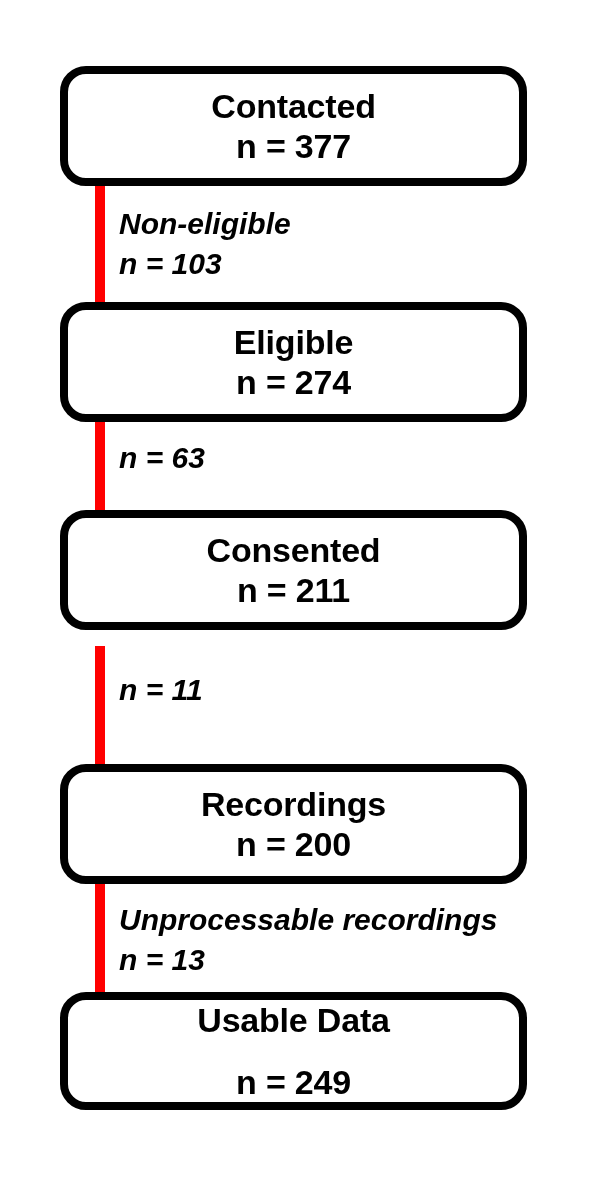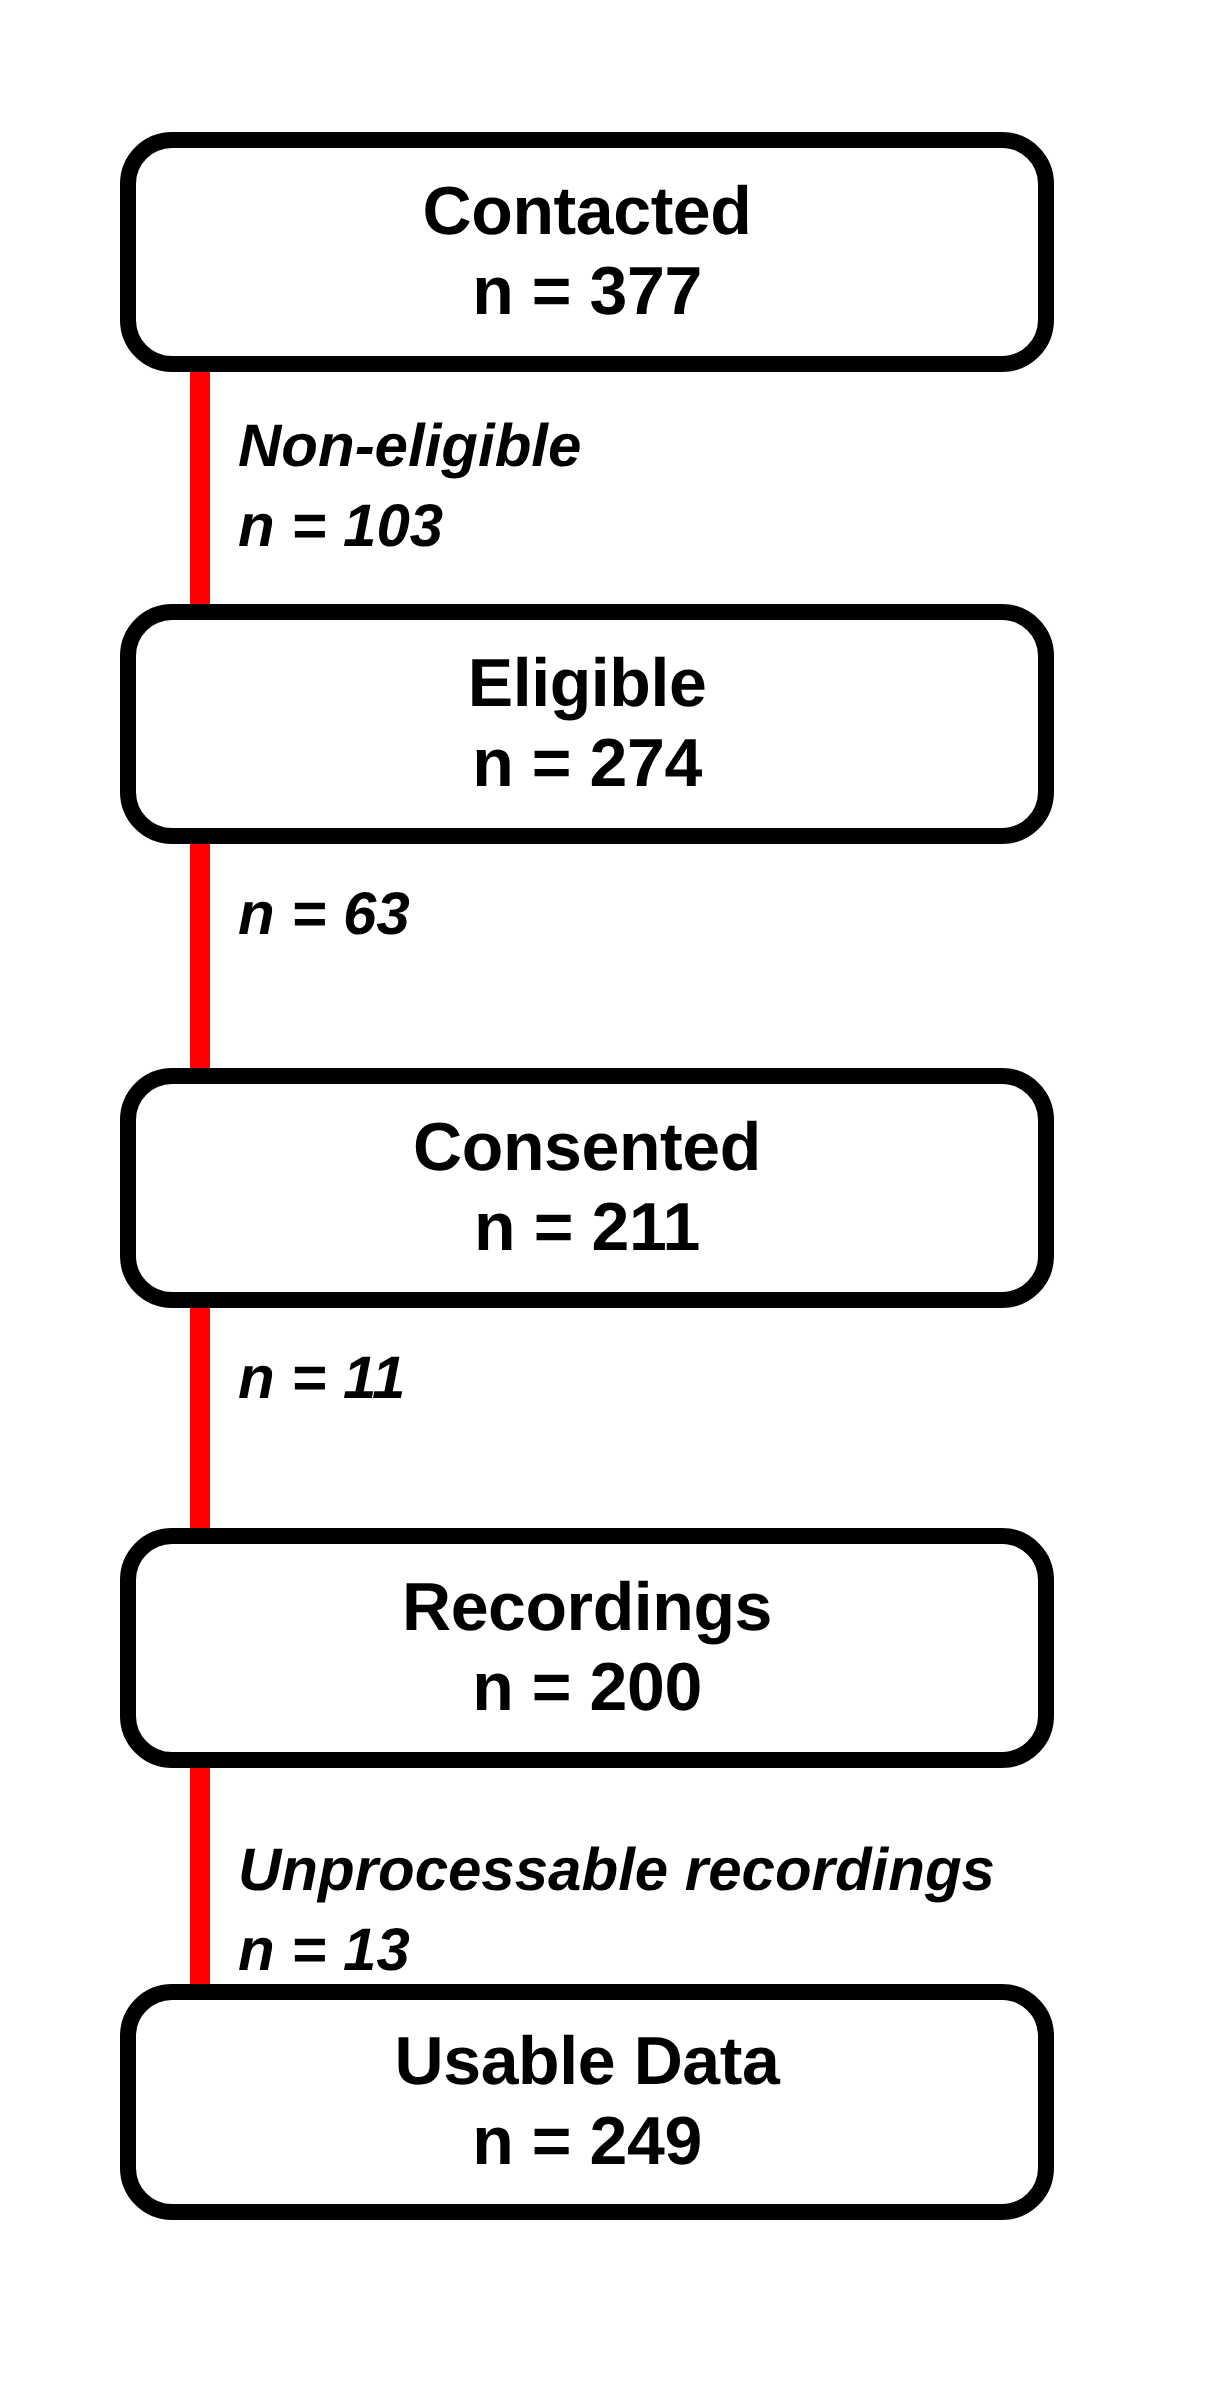--- a/index.html
+++ b/index.html
@@ -97,37 +97,37 @@
 
   <div class="flow-box" style="top:302px;height:120px;">
     <div class="box-title">Eligible</div>
     <div class="box-count">n = 274</div>
   </div>
 
   <div class="edge-label" style="top:438px;">
     <div class="edge-count">n = 63</div>
   </div>
 
-  <div class="flow-box" style="top:534px;height:120px;">
+  <div class="flow-box" style="top:510px;height:120px;">
     <div class="box-title">Consented</div>
     <div class="box-count">n = 211</div>
   </div>
 
   <div class="edge-label" style="top:670px;">
     <div class="edge-count">n = 11</div>
   </div>
 
   <div class="flow-box" style="top:764px;height:120px;">
     <div class="box-title">Recordings</div>
     <div class="box-count">n = 200</div>
   </div>
 
-  <div class="edge-label" style="top:900px;margin-top:16px;">
+  <div class="edge-label" style="top:900px;">
     <div class="edge-reason">Unprocessable recordings</div>
     <div class="edge-count">n = 13</div>
   </div>
 
-  <div class="flow-box" style="top:992px;height:118px;">
+  <div class="flow-box" style="top:992px;height:118px;justify-content:space-between;">
     <div class="box-title">Usable Data</div>
     <div class="box-count">n = 249</div>
   </div>
 
 </div>
 
 </body></html>

